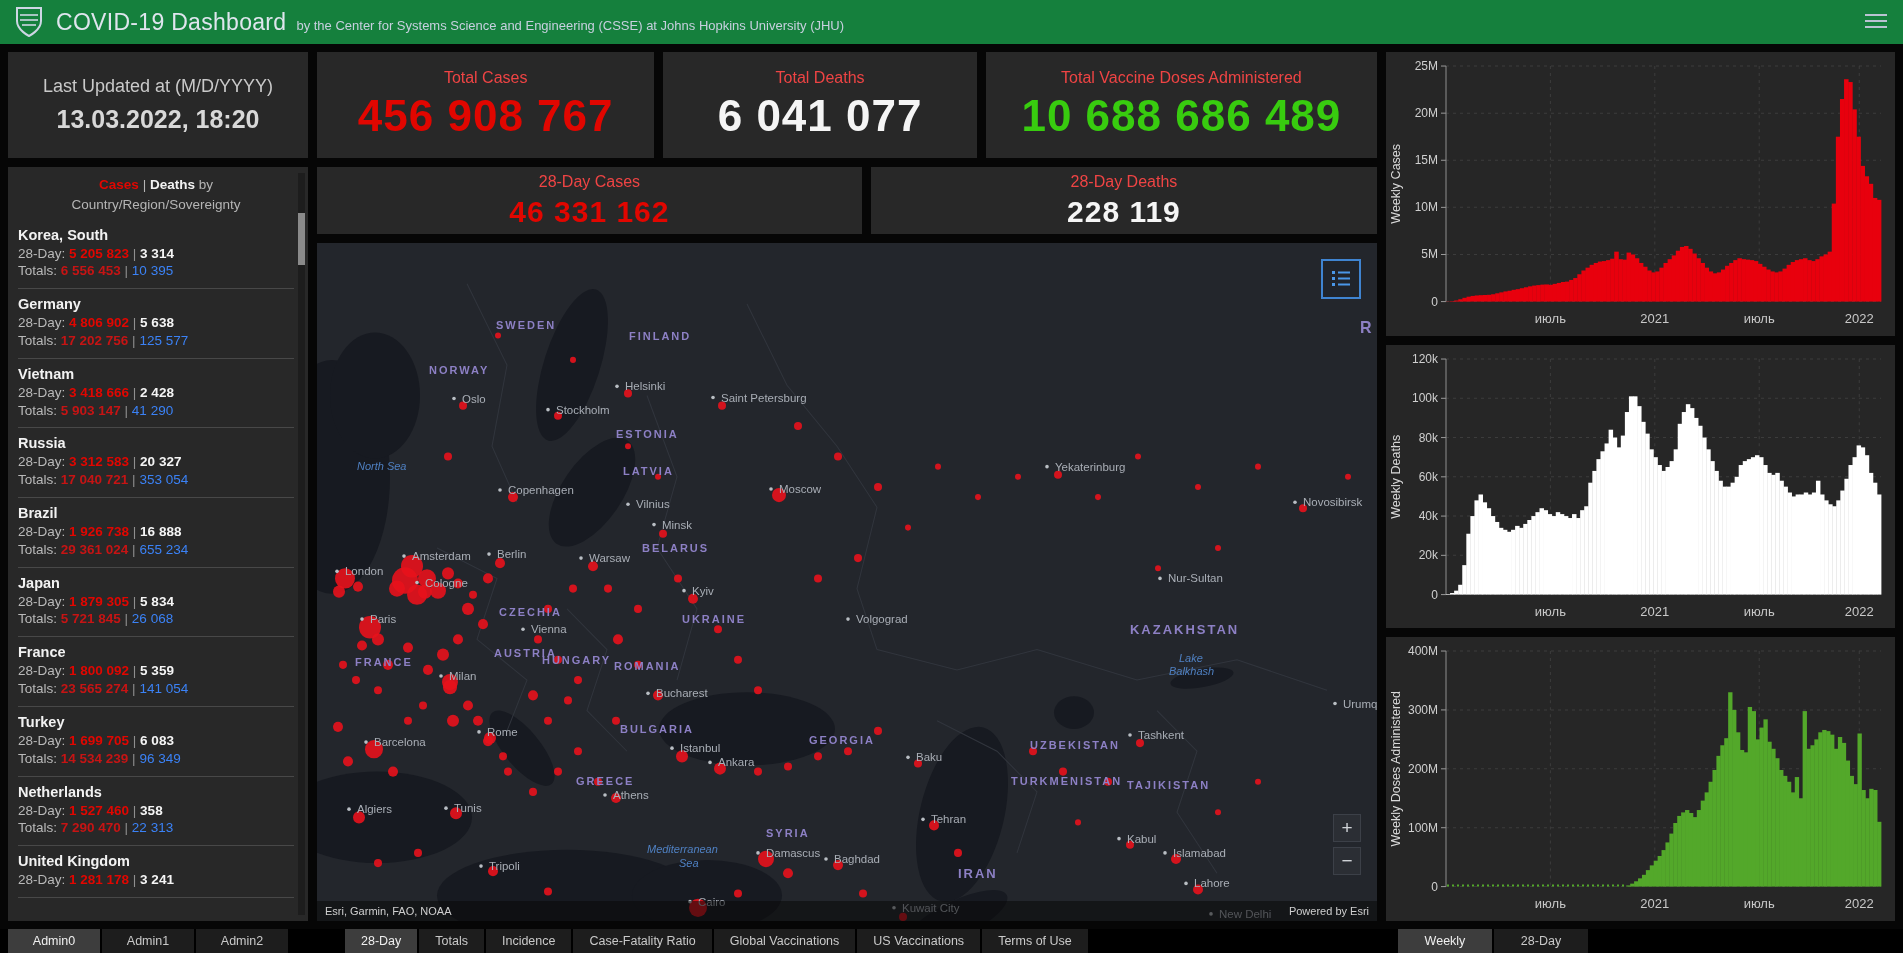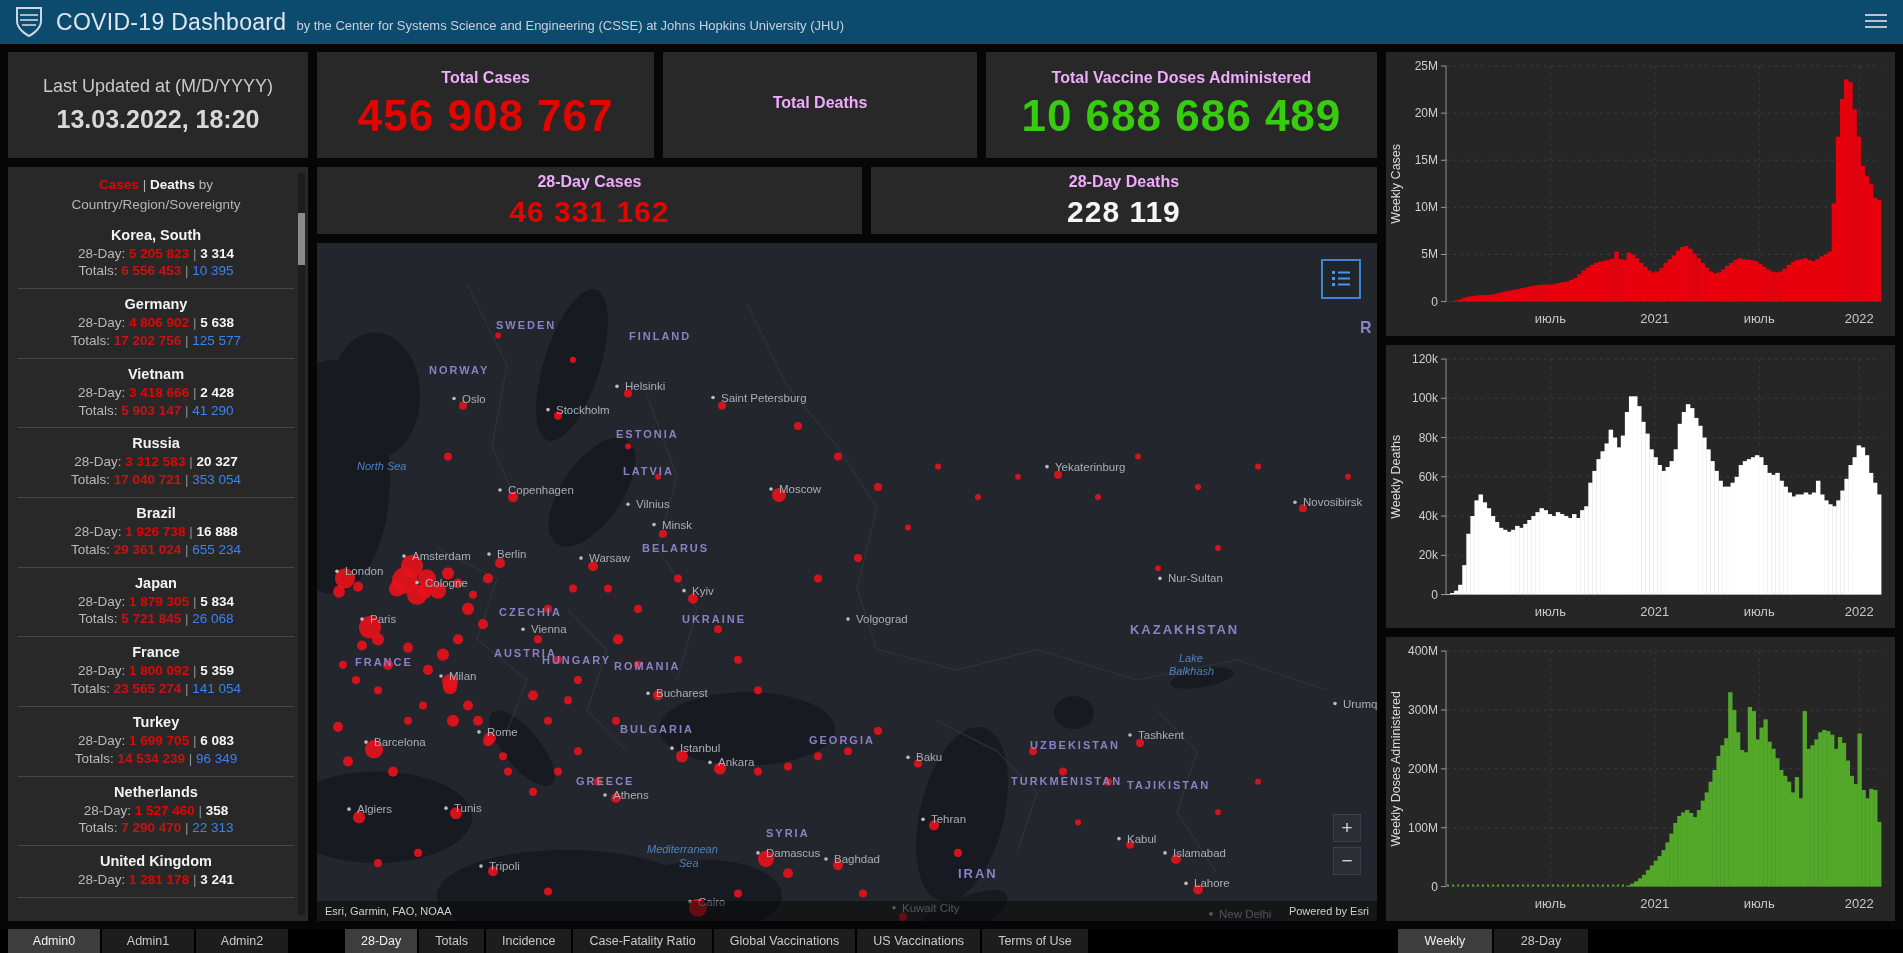--- a/index.html
+++ b/index.html
@@ -1,53 +1,53 @@
 <!DOCTYPE html>
 <html><head>
 <meta charset="utf-8">
 <style>
   * { margin:0; padding:0; box-sizing:border-box; }
   html,body { width:1903px; height:953px; overflow:hidden; background:#060606;
     font-family:"Liberation Sans", sans-serif; }
   
-  .hdr { height:44px; background:#0c4a6e; display:flex; align-items:center; padding:0 14px; position:relative; }
+  .hdr { height:44px; background:#15803d; display:flex; align-items:center; padding:0 14px; position:relative; }
   .hdr .logo { width:30px; height:32px; margin-right:12px; flex:0 0 auto; }
   .hdr .title { color:#dfe5ee; font-size:23px; font-weight:400; letter-spacing:0.3px; }
   .hdr .subtitle { color:#c7d0df; font-size:13px; margin-left:10px; padding-top:7px; }
   .hamb { position:absolute; right:16px; top:14px; width:22px; cursor:pointer; }
   .hamb span { display:block; height:2px; background:#b9c3d2; margin-bottom:4px; }
   
   .main { display:grid; grid-template-columns:300px 1060px 1fr; gap:9px; padding:8px; height:885px; }
   .col { display:flex; flex-direction:column; gap:9px; min-width:0; }
   .panel { background:#282828; }
   
   .lastupd { height:106px; display:flex; flex-direction:column; justify-content:center; align-items:center; }
   .lastupd .lbl { color:#c9c9c9; font-size:18px; margin-bottom:8px; }
   .lastupd .val { color:#d8d8d8; font-size:25px; font-weight:bold; }
   
   .cpanel { flex:1; position:relative; overflow:hidden; padding:8px 14px 0 10px; }
   .cp-head { text-align:center; font-size:13.5px; color:#b5b5b5; line-height:1.5; margin-bottom:4px; }
   .cp-head .red { color:#e10600; font-weight:bold; }
   .cp-head .wht { color:#f2f2f2; font-weight:bold; }
-  .country-item { padding:7px 0 8px 0; border-bottom:1px solid #484848;text-align:center; }
+  .country-item { padding:7px 0 8px 0; border-bottom:1px solid #484848; }
   .c-name { color:#f2f2f2; font-size:14.5px; font-weight:bold; margin-bottom:2px; }
   .c-line { font-size:13.5px; color:#b9b9b9; line-height:1.32; }
   .c-line .cs { color:#e10600; font-weight:bold; }
   .c-line .cs2 { color:#c61414; font-weight:bold; }
   .c-line .sep { color:#8f8f8f; }
   .c-line .dt { color:#f5f5f5; font-weight:bold; }
   .c-line .dt2 { color:#3b82f6; }
   .scrltrack { position:absolute; right:3px; top:6px; bottom:6px; width:7px; background:#1d1d1d; }
   .scrlthumb { position:absolute; right:3px; top:46px; width:7px; height:52px; background:#8a8a8a; }
   
   .statrow { display:flex; gap:9px; }
   .stat { display:flex; flex-direction:column; align-items:center; justify-content:center; }
   .r1 { height:106px; }
   .r2 { height:67px; }
-  .stat .slbl { color:#f0abfc; font-size:16px; font-weight:bold; margin-bottom:4px; }
+  .stat .slbl { color:#ef4444; font-size:16px; font-weight:normal; margin-bottom:4px; }
   .stat .sval { font-size:44px; font-weight:bold; letter-spacing:1px; }
   .r2 .sval { font-size:30px; }
   .w1 { flex:338 0 0; } .w2 { flex:314 0 0; } .w3 { flex:392 0 0; }
   
   .mapwrap { flex:1; position:relative; background:#23262c; overflow:hidden; }
   .mapwrap svg.map { width:100%; height:100%; display:block; }
   .legendbtn { position:absolute; top:16px; right:16px; width:40px; height:40px; background:#20242b;
     border:2px solid #3f84d1; display:flex; align-items:center; justify-content:center; cursor:pointer; }
   .zoomctl { position:absolute; right:16px; bottom:46px; display:flex; flex-direction:column; gap:5px; }
   .zbtn { width:28px; height:28px; background:#2b2e34; border:1px solid #3c4048; color:#cfd2d6;
@@ -156,20 +156,21 @@
   </div>
 
   <div class="col">
     <div class="statrow">
       <div class="panel stat r1 w1">
         <div class="slbl">Total Cases</div>
         <div class="sval" id="v-tc" style="color: rgb(225, 6, 0);">456 908 767</div>
       </div>
       <div class="panel stat r1 w2">
         <div class="slbl">Total Deaths</div>
+        <div class="sval" id="v-td" style="color: rgb(245, 245, 245);">6 041 077</div>
       </div>
       <div class="panel stat r1 w3">
         <div class="slbl">Total Vaccine Doses Administered</div>
         <div class="sval" id="v-tv" style="color: rgb(56, 204, 15);">10 688 686 489</div>
       </div>
     </div>
     <div class="statrow">
       <div class="panel stat r2 w1">
         <div class="slbl">28-Day Cases</div>
         <div class="sval" id="v-c28" style="color: rgb(225, 6, 0);">46 331 162</div>

